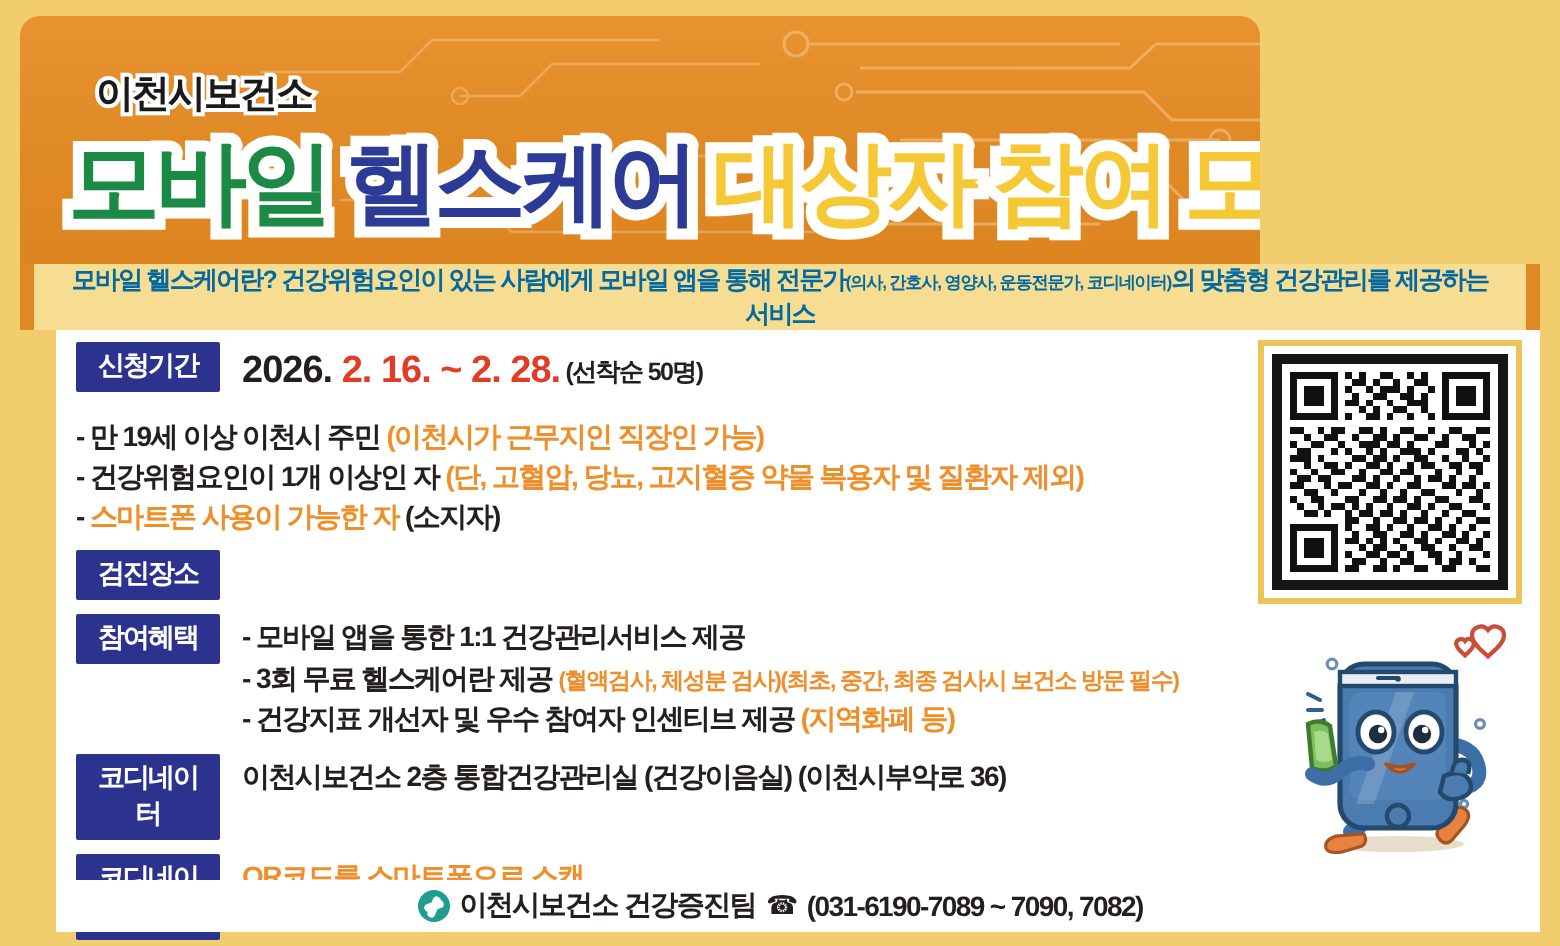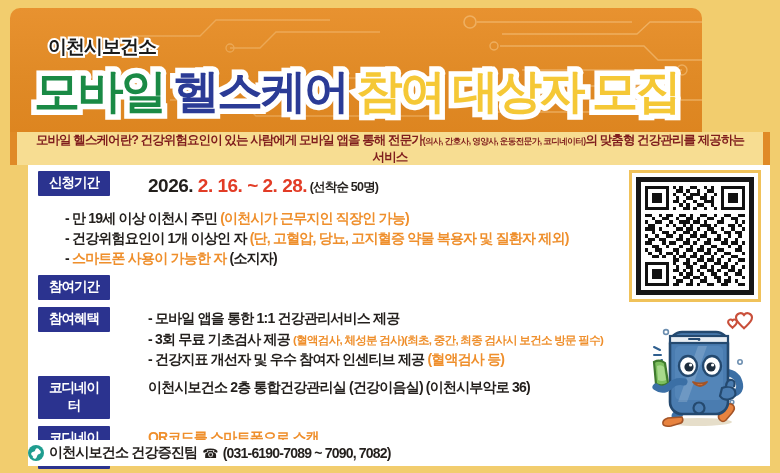--- a/index.html
+++ b/index.html
@@ -11,21 +11,21 @@
   #poster {
     position:relative;
     width:780px; height:473px;
     background:#f2cd6e;
     overflow:hidden;
   }
 
   
   .header {
     position:absolute;
-    left:10px; top:8px; width:692px; height:124px;
+    left:10px; top:8px; width:620px; height:124px;
     background:linear-gradient(180deg,#e89230 0%, #e08a26 55%, #dd8520 100%);
     border-radius:10px 10px 0 0;
     overflow:hidden;
   }
   .circuit { position:absolute; right:0; top:0; width:320px; height:124px; opacity:.55; }
   .circuit-l { position:absolute; left:120px; top:0; width:340px; height:124px; opacity:.45; }
 
   .org-name {
     position:absolute; left:38px; top:26px;
     font-size:19px; font-weight:700; letter-spacing:-1px;
@@ -51,21 +51,21 @@
 
   
   .subbar {
     position:absolute; left:10px; top:132px; width:760px; height:33px;
     background:#f7dd92;
     display:flex; align-items:center;
   }
   .subbar-accent { width:7px; height:33px; background:#e08a26; flex:0 0 auto; }
   .subbar-txt {
     flex:1 1 auto; text-align:center;
-    font-size:12.5px; font-weight:700; color:#7f1d1d;
+    font-size:12.5px; font-weight:700; color:#0369a1;
     letter-spacing:-0.9px; padding:0 16px;
   }
   .subbar-txt .small { font-size:8.6px; letter-spacing:-0.6px; }
 
   
   .body-area {
     position:absolute; left:28px; top:165px; width:742px; height:275px;
     background:#ffffff;
   }
   .left-strip { position:absolute; left:10px; top:165px; width:18px; height:275px; background:#f2cd6e; }
@@ -79,21 +79,21 @@
     color:#ffffff;
     font-size:13.5px; font-weight:700; letter-spacing:-1px;
     padding:3px 6px 4px 6px;
     width:72px; text-align:center;
     border-radius:1px;
     margin-right:11px;
     font-family:Liberation Serif, serif;
   }
   .row-content { flex:1 1 auto; padding-top:1px; }
   .line { font-size:14px; font-weight:700; color:#231f1c; letter-spacing:-0.8px;
-          line-height:1.45; white-space:nowrap;margin-left:27px; }
+          line-height:1.45; white-space:nowrap; }
   .line.lead { font-size:15.5px; }
   .red    { color:#e23c26; }
   .orange { color:#ef8f2c; }
   .dk     { color:#231f1c; }
   .big-date { font-size:19px; font-weight:700; letter-spacing:-0.5px; vertical-align:-1px; }
   .paren-sm { font-size:12.5px; }
   .tiny { font-size:11.5px; letter-spacing:-0.7px; }
 
   
   .qr-wrap {
@@ -104,21 +104,21 @@
   .qr-inner svg { display:block; width:100%; height:100%; }
 
   
   .mascot { position:absolute; left:636px; top:306px; width:126px; height:126px; }
   .mascot svg { display:block; width:100%; height:100%; }
 
   
   .footer {
     position:absolute; left:28px; top:440px; width:742px; height:26px;
     background:#ffffff;
-    display:flex; align-items:center; justify-content:flex-start;
+    display:flex; align-items:center; justify-content:center;
     padding-right:18px;
   }
   .footer-inner { display:flex; align-items:center; gap:5px; }
   .logo-dot {
     width:16px; height:16px; border-radius:50%;
     background:#1f9d8f; position:relative; flex:0 0 auto;
   }
   .logo-dot::before {
     content:""; position:absolute; left:3px; top:6px; width:10px; height:4px;
     background:#fff; border-radius:2px; transform:rotate(-18deg);
@@ -160,22 +160,22 @@
       <circle cx="88" cy="14" r="6" fill="none" stroke="#f6c98a" stroke-width="1.6"></circle>
       <circle cx="112" cy="38" r="4" fill="none" stroke="#f6c98a" stroke-width="1.4"></circle>
       <circle cx="300" cy="62" r="5" fill="none" stroke="#f6c98a" stroke-width="1.4"></circle>
     </svg>
 
     <div class="org-name">이천시보건소</div>
 
     <div class="title-row">
       <span class="tw green">모바일</span>
       <span class="tw navy">헬스케어</span>
+      <span class="tw yellow">대상자</span>
       <span class="tw yellow">참여</span>
-      <span class="tw yellow">대상자</span>
       <span class="tw yellow">모집</span>
     </div>
   </div>
 
   <div class="subbar">
     <div class="subbar-accent"></div>
     <div class="subbar-txt">
       <span>모바일 헬스케어란?</span>
       <span>건강위험요인이 있는 사람에게 모바일 앱을 통해 전문가</span><span class="small">(의사, 간호사, 영양사, 운동전문가, 코디네이터)</span><span>의 맞춤형 건강관리를 제공하는 서비스</span>
     </div>
@@ -193,28 +193,28 @@
         </div>
       </div>
       <div class="row">
         <div class="row-content">
           <div class="line"><span class="dk">- 만 19세 이상 이천시 주민 </span><span class="orange">(이천시가 근무지인 직장인 가능)</span></div>
           <div class="line"><span class="dk">- 건강위험요인이 1개 이상인 자 </span><span class="orange">(단, 고혈압, 당뇨, 고지혈증 약물 복용자 및 질환자 제외)</span></div>
           <div class="line"><span class="dk">- </span><span class="orange">스마트폰 사용이 가능한 자</span><span class="dk"> (소지자)</span></div>
         </div>
       </div>
       <div class="row">
-        <div class="badge">참여기간</div>
+        <div class="badge">검진장소</div>
       </div>
       <div class="row">
         <div class="badge">참여혜택</div>
         <div class="row-content">
           <div class="line"><span class="dk">- 모바일 앱을 통한 1:1 건강관리서비스 제공</span></div>
-          <div class="line"><span class="dk">- 3회 무료 기초검사 제공 </span><span class="orange tiny">(혈액검사, 체성분 검사)</span><span class="orange tiny">(최초, 중간, 최종 검사시 보건소 방문 필수)</span></div>
-          <div class="line"><span class="dk">- 건강지표 개선자 및 우수 참여자 인센티브 제공 </span><span class="orange">(혈액검사 등)</span></div>
+          <div class="line"><span class="dk">- 3회 무료 헬스케어란 제공 </span><span class="orange tiny">(혈액검사, 체성분 검사)</span><span class="orange tiny">(최초, 중간, 최종 검사시 보건소 방문 필수)</span></div>
+          <div class="line"><span class="dk">- 건강지표 개선자 및 우수 참여자 인센티브 제공 </span><span class="orange">(지역화폐 등)</span></div>
         </div>
       </div>
       <div class="row">
         <div class="badge">코디네이터</div>
         <div class="row-content">
           <div class="line"><span class="dk">이천시보건소 2층 통합건강관리실 (건강이음실) (이천시부악로 36)</span></div>
         </div>
       </div>
       <div class="row">
         <div class="badge">코디네이터</div>

